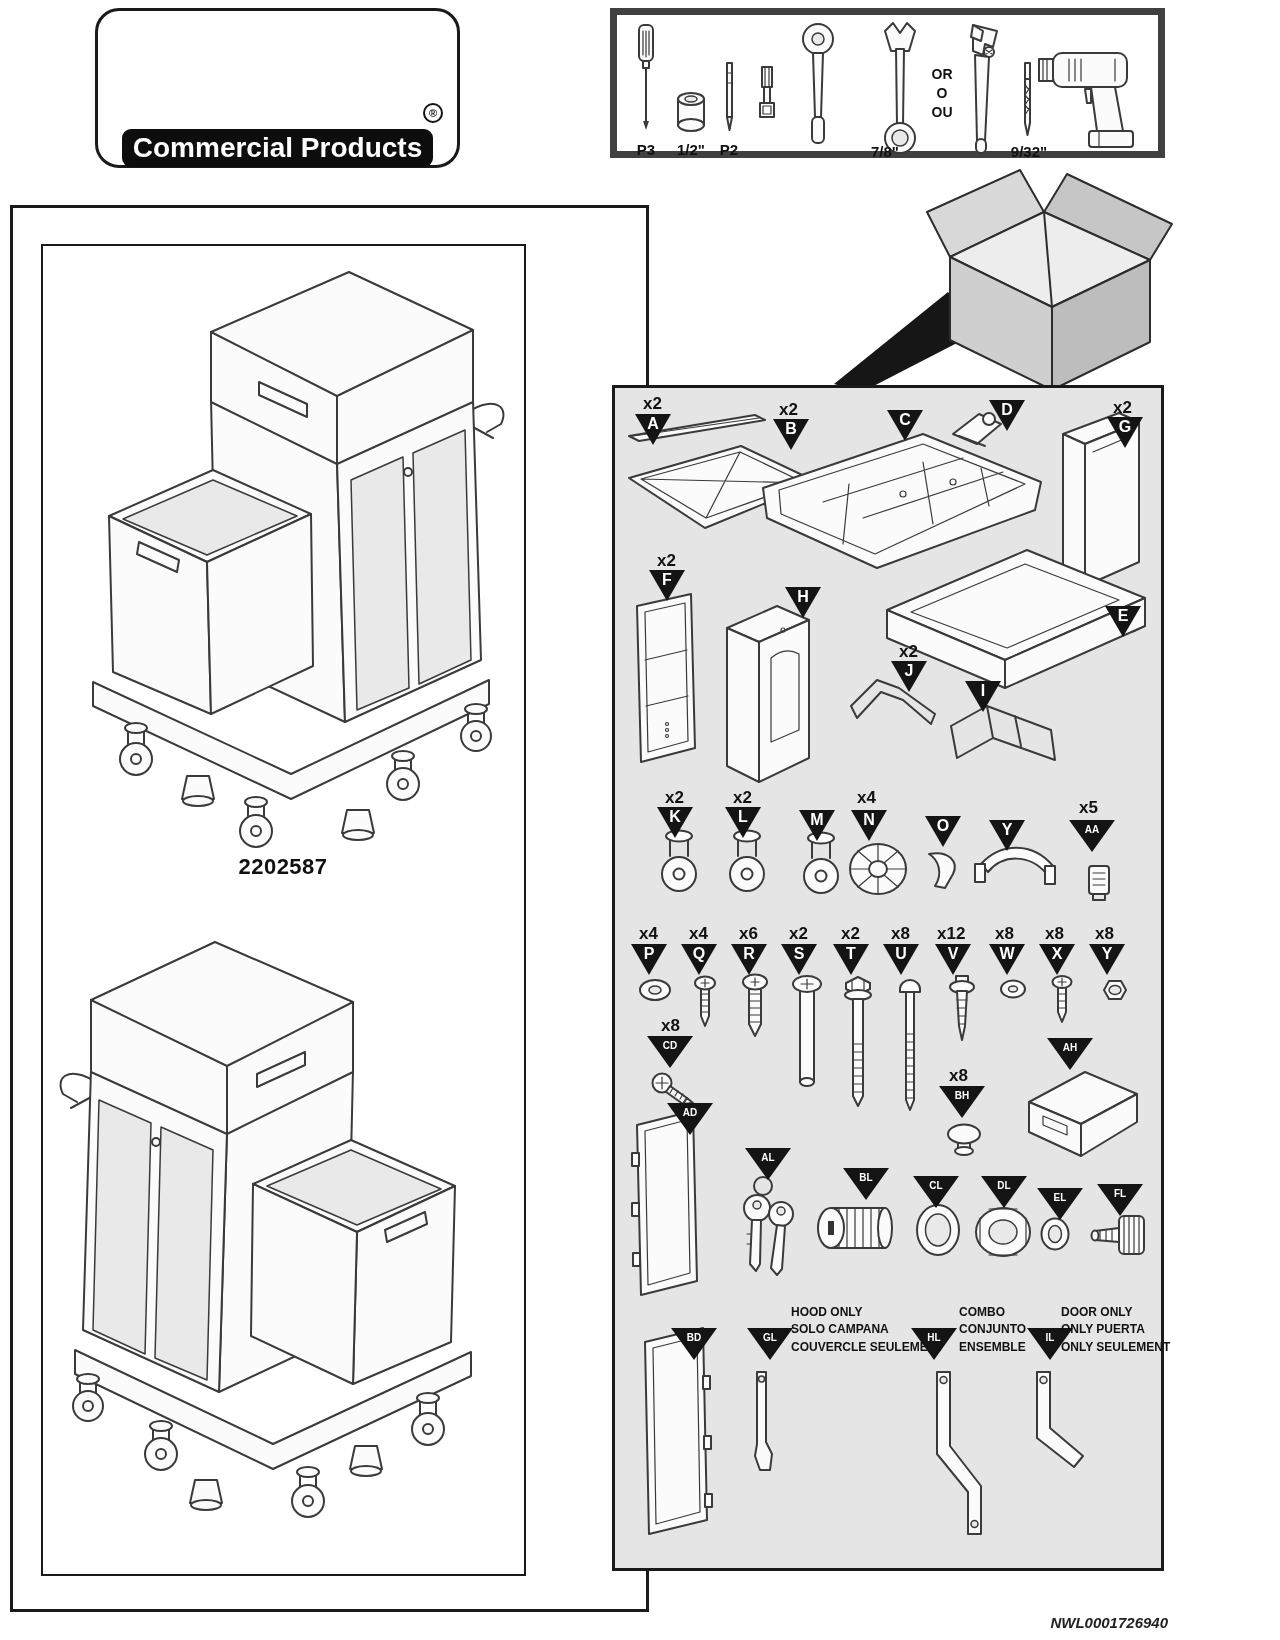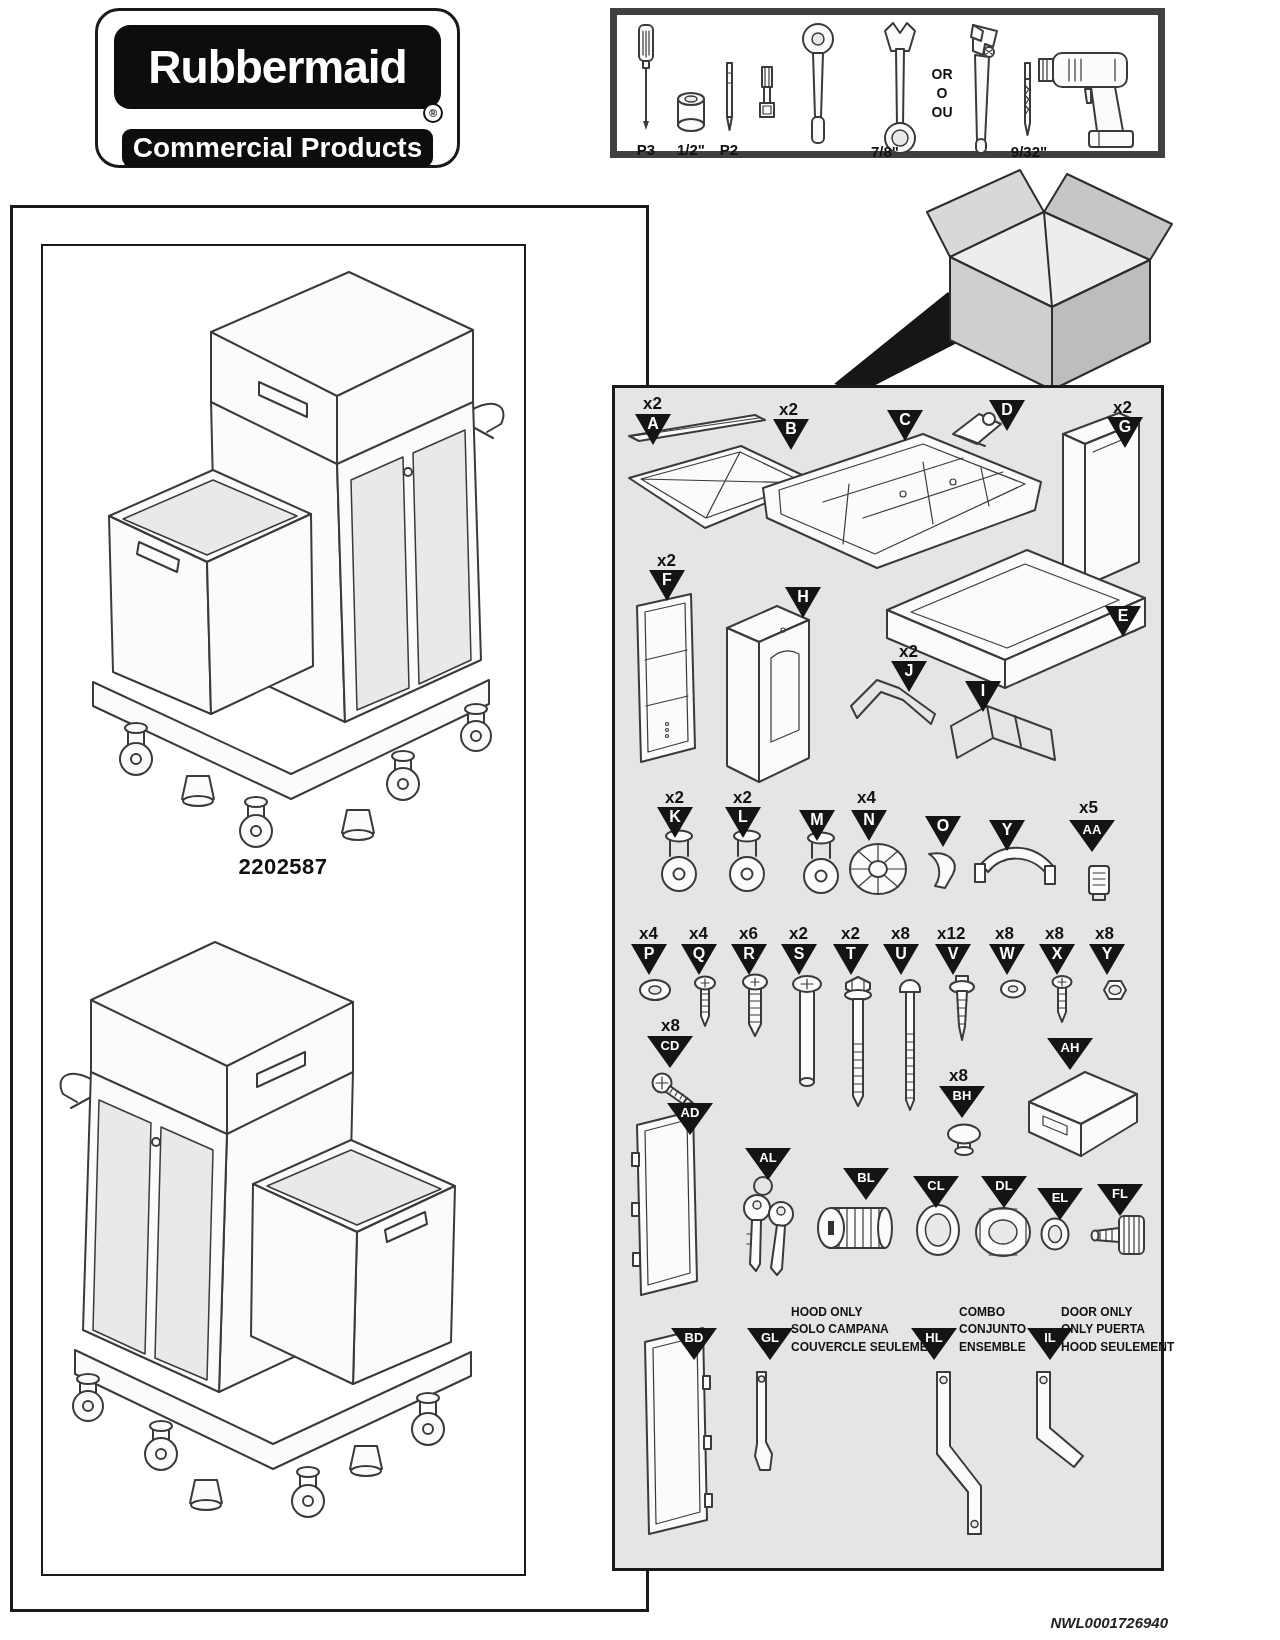--- a/index.html
+++ b/index.html
@@ -31,34 +31,33 @@
   
   .left-panel{position:absolute;left:10px;top:205px;width:639px;height:1407px;border:3px solid #1a1a1a;background:#fff}
   .inner-border{position:absolute;left:28px;top:36px;width:485px;height:1332px;border:2px solid #1a1a1a}
   .model{position:absolute;left:140px;top:608px;width:200px;text-align:center;font-weight:bold;font-size:22px;letter-spacing:.5px}
 
   
   .parts-panel{position:absolute;left:612px;top:385px;width:552px;height:1186px;border:3px solid #1a1a1a;background:#e5e5e5}
   .parts-panel svg.ps{position:absolute}
   .tri{position:absolute;width:36px;height:31px;background:#141414;color:#fff;font-weight:bold;text-align:center;
        font-size:16px;line-height:19px;clip-path:polygon(0 0,100% 0,50% 100%);z-index:4}
-  .tri2{width:46px;height:32px;font-size:13px;line-height:19px}
+  .tri2{width:46px;height:32px;font-size:10px;line-height:19px}
   .qty{position:absolute;font-weight:bold;font-size:17px;z-index:4}
   .note{position:absolute;font-weight:bold;font-size:12px;line-height:1.45;white-space:nowrap;z-index:4}
 
   .box-art{position:absolute;left:832px;top:162px;width:345px;height:235px}
   .code{position:absolute;right:112px;top:1614px;font-style:italic;font-size:15px;color:#222;font-weight:bold}
 </style>
 </head>
 <body>
 
 <div class="page">
 
   <div class="logo-box">
-    <div class="logo-main">Rubbermaid</div>
     <div class="logo-reg">®</div>
     <div class="logo-sub">Commercial Products</div>
   </div>
 
   <div class="tools-box">
     <svg style="left:18px;top:8px" width="22" height="112">
       <rect class="fw" x="4" y="2" width="14" height="36" rx="5"></rect>
       <path class="th" d="M8 8 V32 M11 8 V34 M14 8 V32"></path>
       <rect class="fw" x="8" y="38" width="6" height="7"></rect>
       <path class="ln" d="M11 45 V98"></path>
@@ -536,20 +535,20 @@
     </div>
 
     <div class="tri tri2" style="left:412px;top:940px"><span>IL</span></div>
     <svg class="ps" style="left:410px;top:978px" width="68" height="112">
       <path class="fw" d="M12 6 L25 6 L25 62 L58 90 L49 101 L12 72 Z"></path>
       <circle class="fg" cx="18.5" cy="14" r="3.5"></circle>
     </svg>
     <div class="note" style="left:446px;top:916px">
       <div>DOOR ONLY</div>
       <div>ONLY PUERTA</div>
-      <div>HOOD SEULEMENT</div>
+      <div>ONLY SEULEMENT</div>
     </div>
 
   </div>
 
   <div class="code">NWL0001726940</div>
 
 </div>
 
 </body></html>

